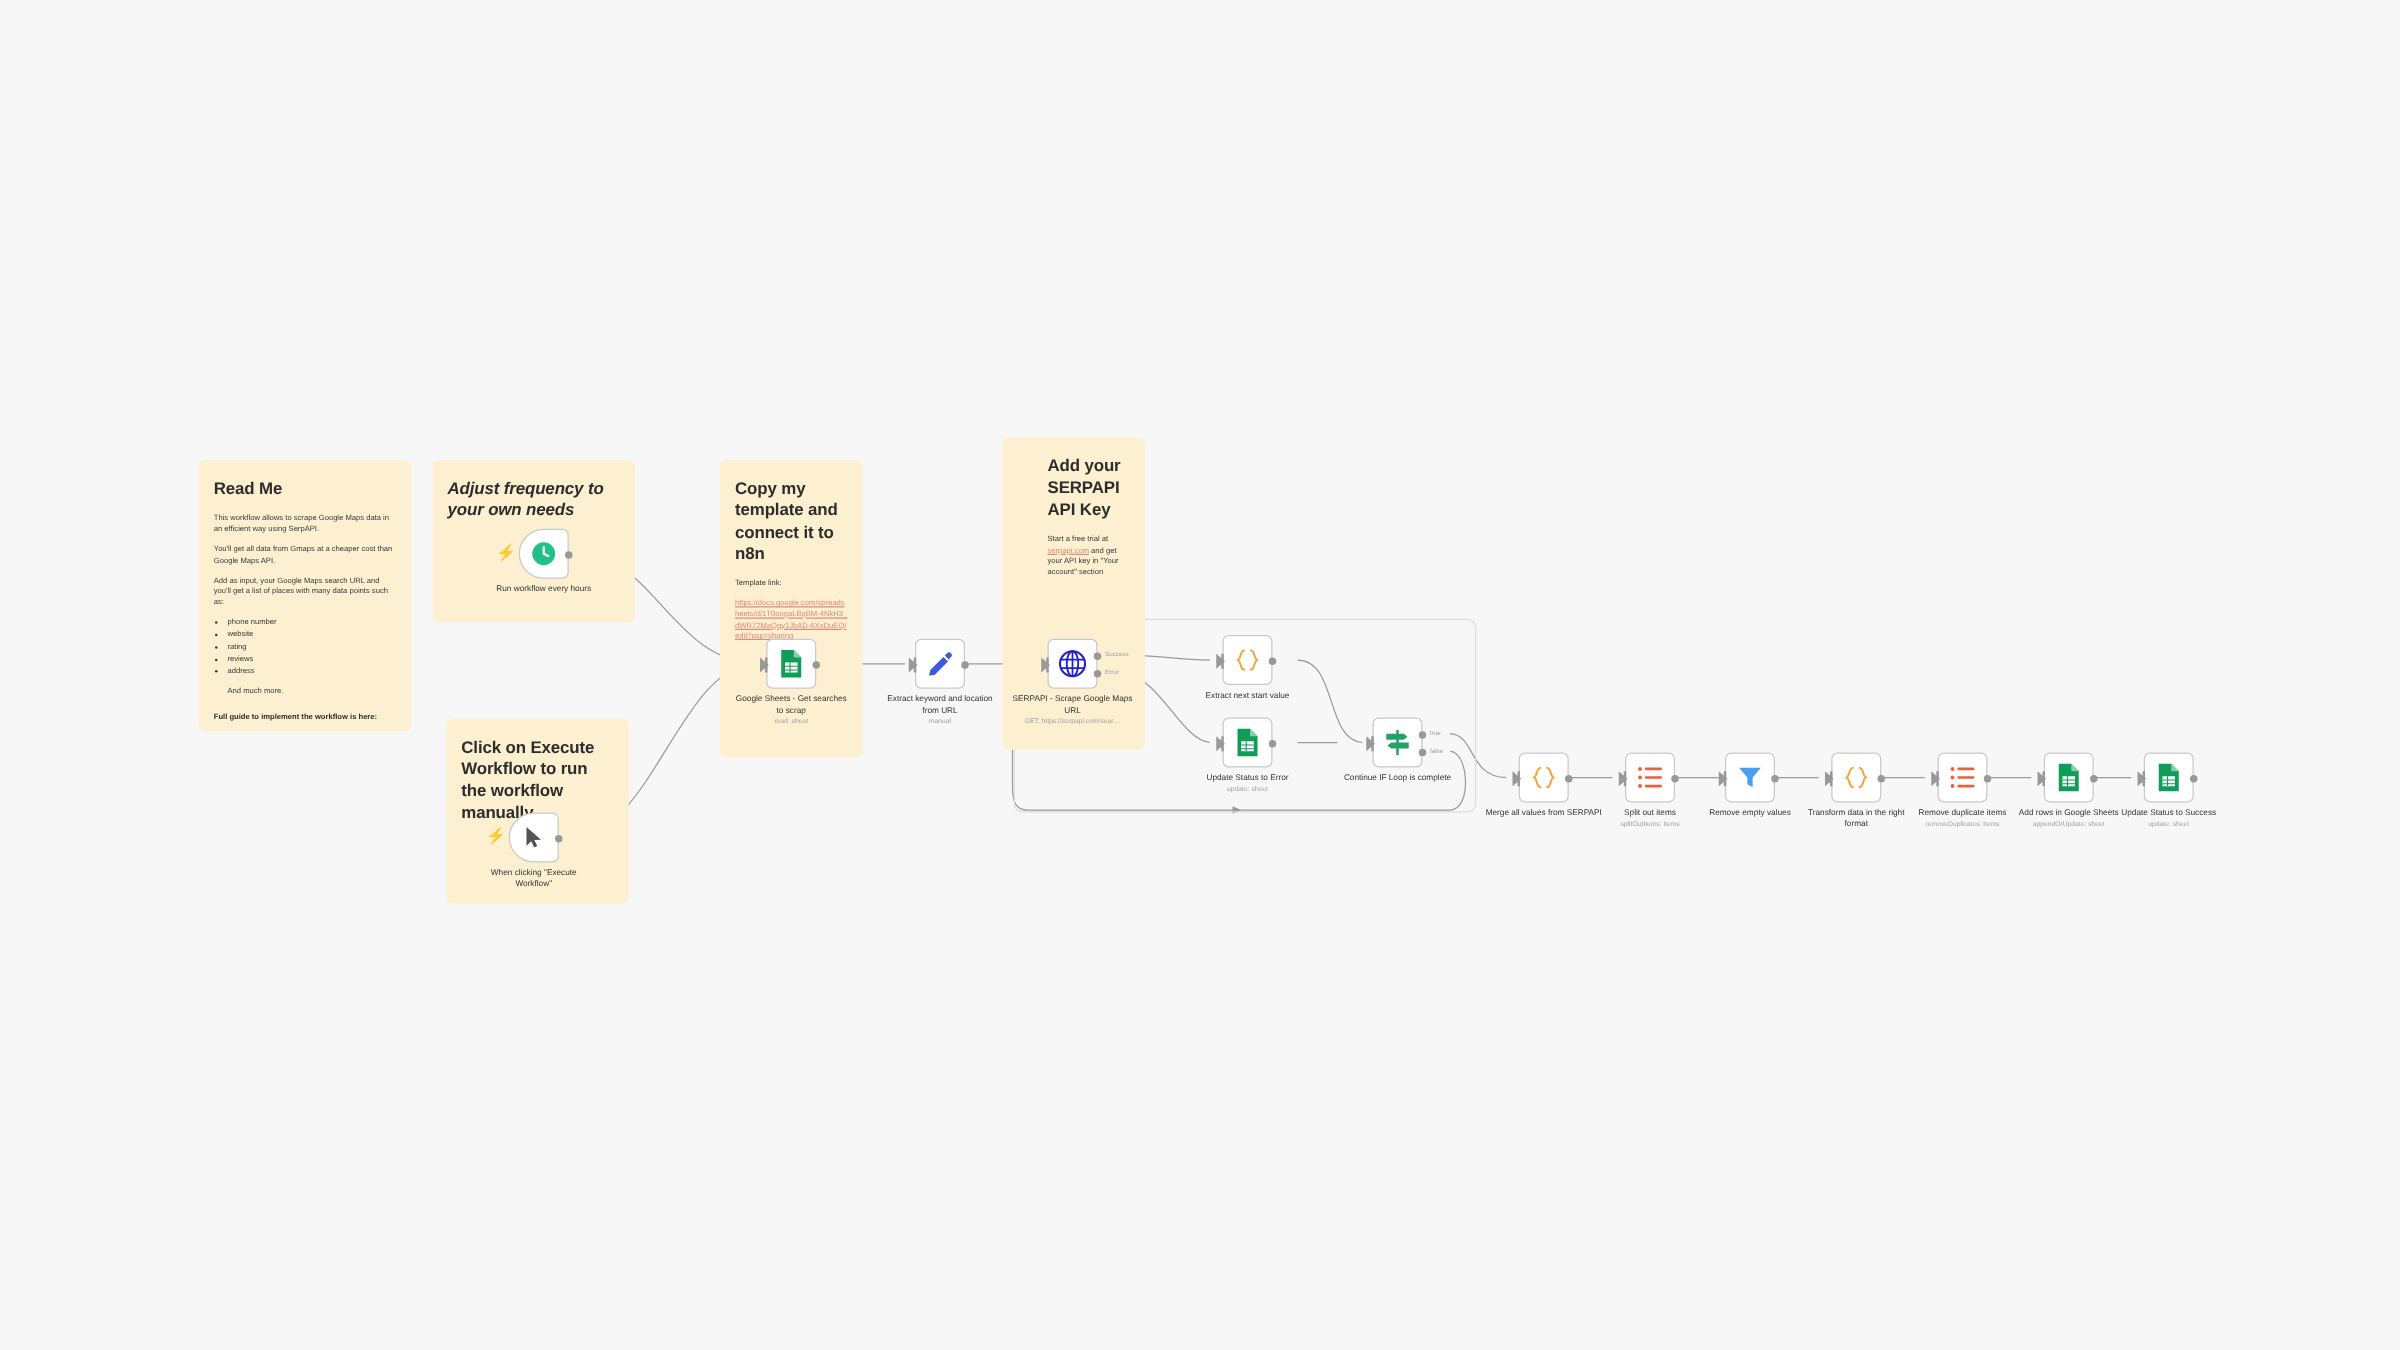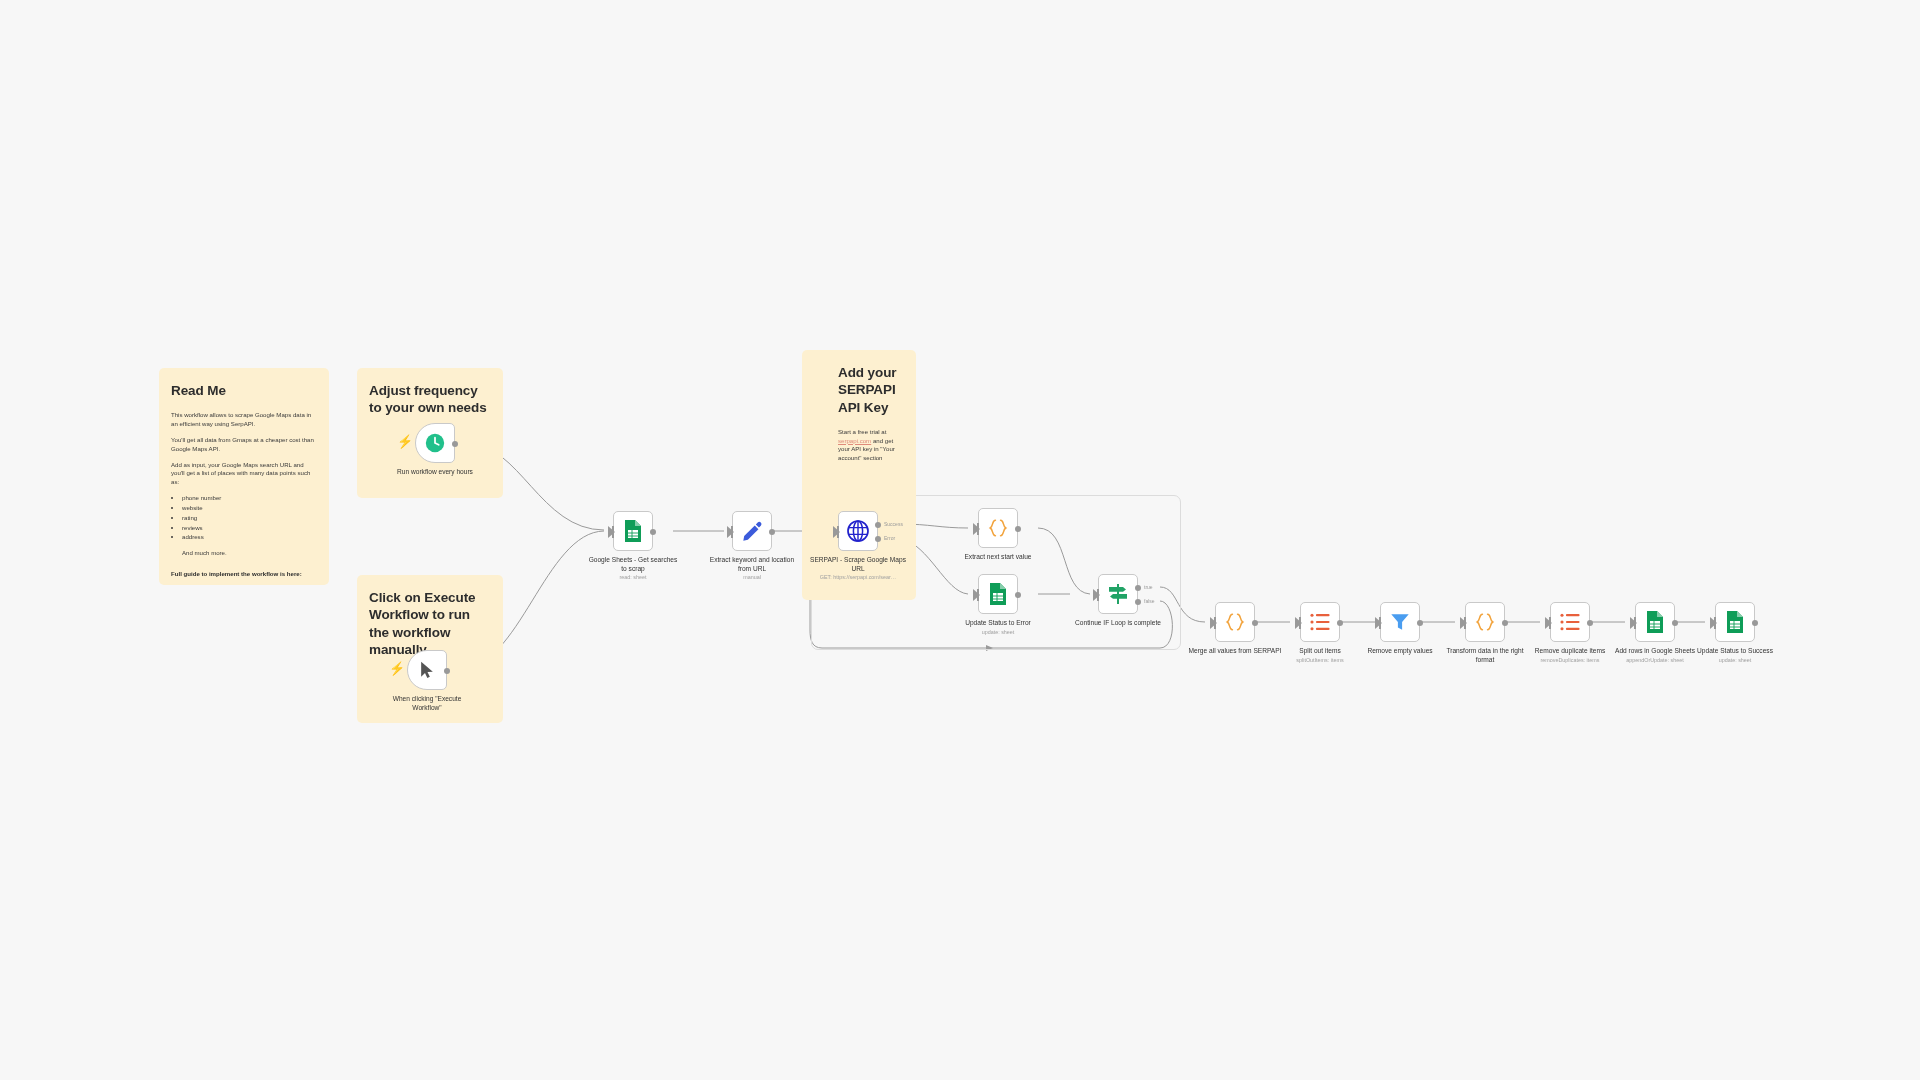--- a/index.html
+++ b/index.html
@@ -200,28 +200,35 @@
         <li>rating</li>
         <li>reviews</li>
         <li>address</li>
       </ul>
       <p class="indent">And much more.</p>
       <p style="margin-top:12px;"><b>Full guide to implement the workflow is here:</b></p>
       <p class="linktext">https://lempire.notion.site/Scrape-Google-Maps-places-with-n8n-b7f779c1c474e4f54b7eef0a84c27136?pvs=4</p>
     </div>
   </div>
 
-  <div class="sticky" style="left:357px; top:368px; width:146px; height:130px;">
+  <div class="sticky" style="left:346px; top:368px; width:162px; height:130px;font-style:italic;">
     <div class="sticky-title">Adjust frequency to your own needs</div>
   </div>
 
   <div class="sticky" style="left:357px; top:575px; width:146px; height:148px;">
     <div class="sticky-title">Click on Execute Workflow to run the workflow manually</div>
   </div>
 
+  <div class="sticky" style="left:576px; top:368px; width:114px; height:238px;">
+    <div class="sticky-title">Copy my template and connect it to n8n</div>
+    <div class="sticky-body">
+      <p>Template link:</p>
+      <p class="linktext">https://docs.google.com/spreadsheets/d/1T0oogaLBqBM-4NkH3_dWR72MaQqy1JbAD-6XxDuEQ/edit?usp=sharing</p>
+    </div>
+  </div>
 
   <div class="sticky" style="left:802px; top:350px; width:114px; height:250px;padding-left:36px;">
     <div class="sticky-title">Add your SERPAPI API Key</div>
     <div class="sticky-body">
       <p><span>Start a free trial at </span><span class="link-inline">serpapi.com</span><span> and get your API key in "Your account" section</span></p>
     </div>
   </div>
 
   <div class="node-wrap" style="left:415px; top:423px;">
     <div class="bolt" style="left:-18px; top:12px;">⚡</div>

